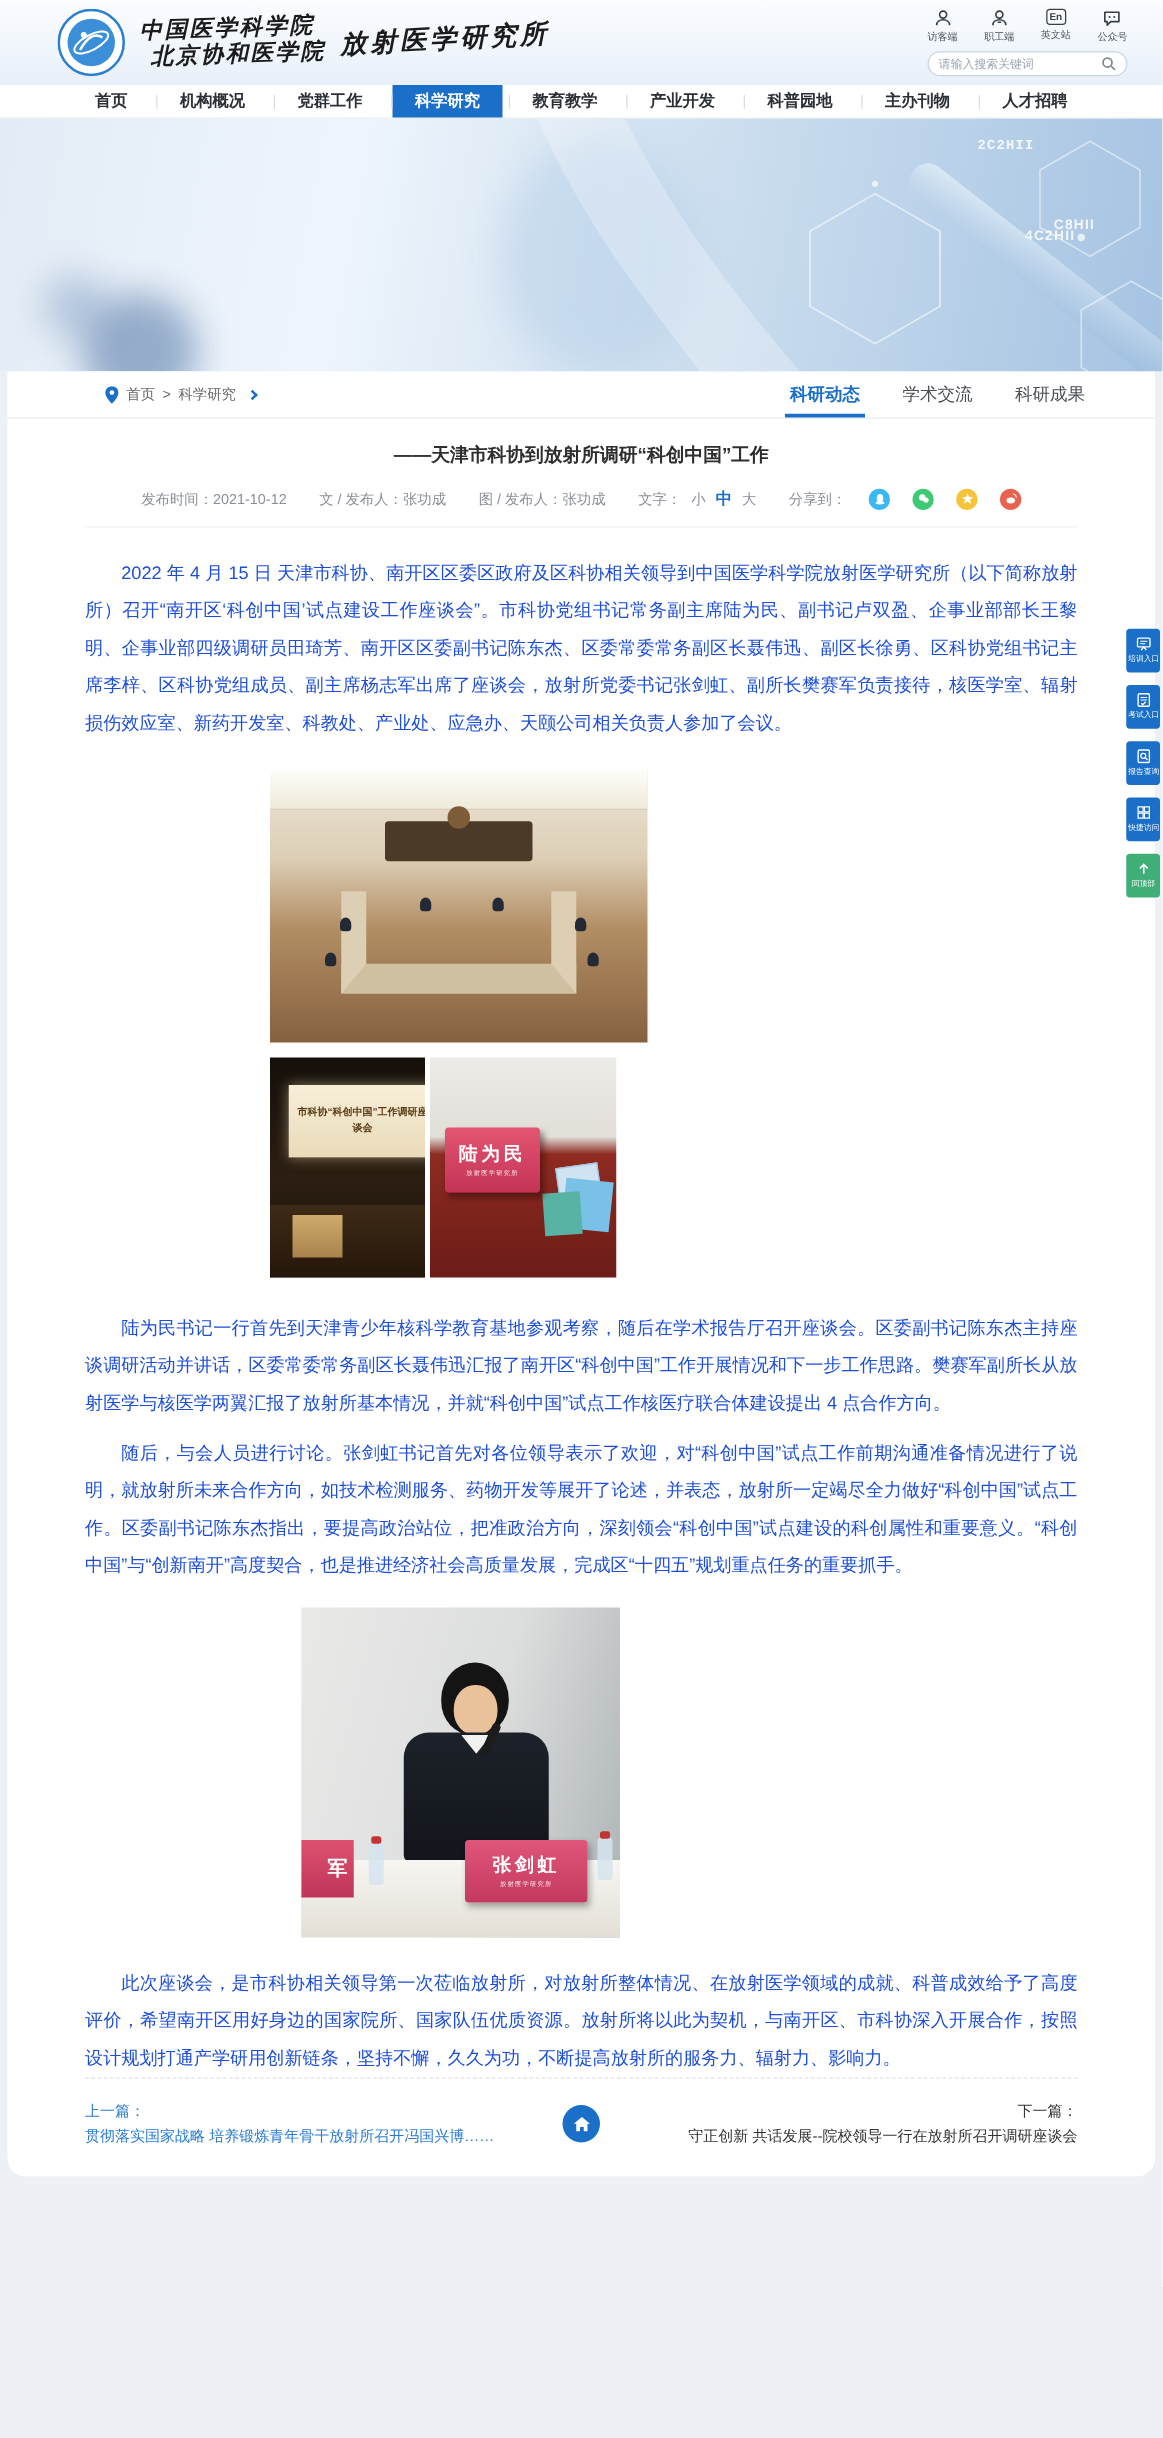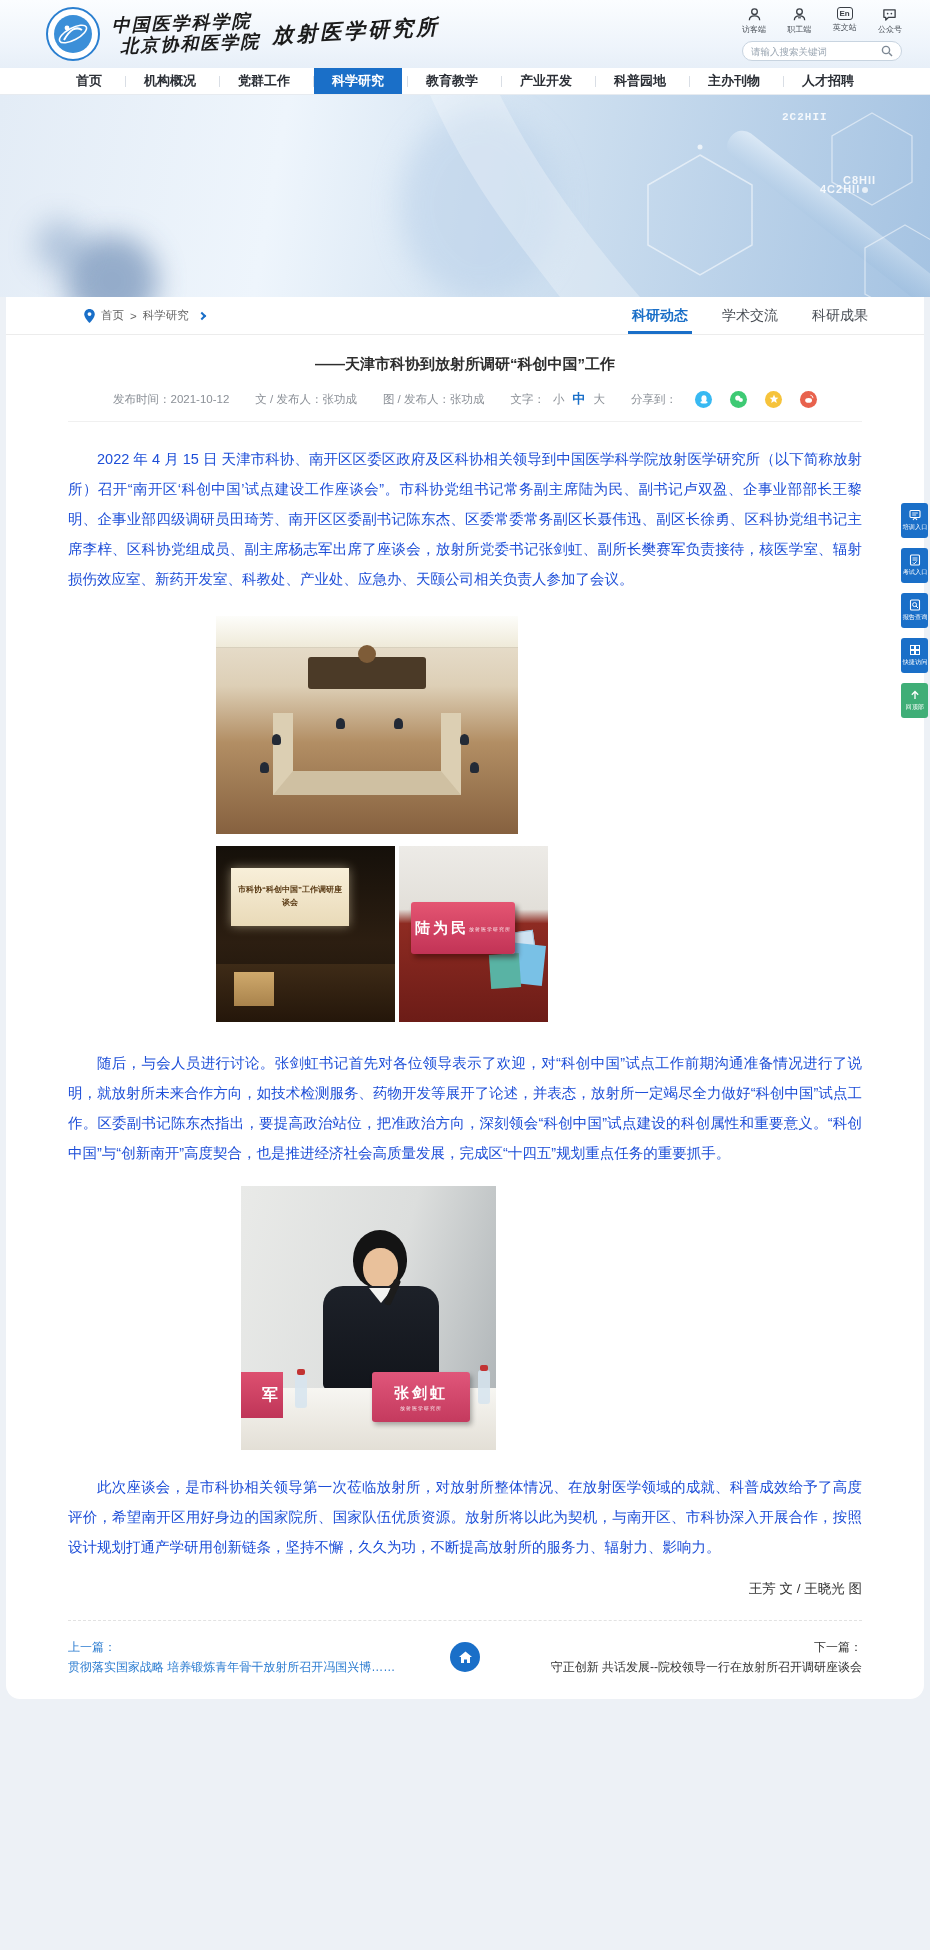--- a/index.html
+++ b/index.html
@@ -65,28 +65,28 @@
   .article p.body + p.body { margin-top:10px; }
   .photo { position:relative; overflow:hidden; }
   .photo1 { width:302px; height:218px; margin:22px 0 0 148px; background:linear-gradient(180deg,#ece5d7 0%,#ddcfb6 32%,#b28e64 58%,#86613f 100%); }
   .p1-ceiling { height:32px; background:linear-gradient(#fdfdfa,#efead9); border-bottom:1px solid #d8d0bd; }
   .p1-crest { width:118px; height:32px; background:#4b3a27; margin:9px auto 0; border-radius:3px; position:relative; }
   .p1-crest::before { content:""; position:absolute; left:50%; top:-12px; width:18px; height:18px; margin-left:-9px; border-radius:50%; background:#7e5c38; }
   .p1-u { width:188px; height:82px; margin:24px auto 0; border-left:20px solid #dccfb3; border-right:20px solid #dccfb3; border-bottom:24px solid #cfc0a2; }
   .pp { position:absolute; width:9px; height:11px; border-radius:50% 50% 30% 30%; background:#232a36; }
 
   .photo-pair { display:flex; gap:4px; margin:12px 0 26px 148px; }
-  .photo2 { width:179px; height:176px; background:linear-gradient(180deg,#15100a 0%,#2c1e11 55%,#1a1209 100%); }
+  .photo2 { width:124px; height:176px; background:linear-gradient(180deg,#15100a 0%,#2c1e11 55%,#1a1209 100%); }
   .p2-screen { position:absolute; left:15px; top:22px; width:118px; height:58px; background:linear-gradient(#f8efd9,#e9dab8); display:flex; align-items:center; justify-content:center; padding:5px; box-shadow:0 0 10px rgba(255,240,200,.45); }
   .p2-screen span { font-size:8px; color:#5a3b15; font-weight:bold; text-align:center; line-height:1.6; }
   .p2-podium { position:absolute; left:18px; bottom:16px; width:40px; height:34px; background:linear-gradient(#cfa96c,#a9834c); }
   .p2-wood { position:absolute; left:0; bottom:0; width:100%; height:58px; background:linear-gradient(#3e2b17,#24160a); }
 
   .photo3 { width:149px; height:176px; background:linear-gradient(180deg,#edebe7 0%,#e2dfd9 36%,#8e2b22 44%,#6c1c17 100%); }
-  .p3-tent { position:absolute; left:12px; top:56px; width:104px; height:52px; border-radius:3px; background:linear-gradient(#e45572,#c23356); box-shadow:3px 4px 5px rgba(40,5,5,.45); display:flex; flex-direction:row; align-items:center; justify-content:center; }
+  .p3-tent { position:absolute; left:12px; top:56px; width:76px; height:52px; border-radius:3px; background:linear-gradient(#e45572,#c23356); box-shadow:3px 4px 5px rgba(40,5,5,.45); display:flex; flex-direction:column; align-items:center; justify-content:center; }
   .p3-tent .nm { color:#fff; font-weight:bold; font-size:15px; letter-spacing:3px; }
   .p3-tent .sub { color:rgba(255,255,255,.9); font-size:5px; margin-top:2px; letter-spacing:1px; }
   .p3-bk1 { position:absolute; right:12px; top:86px; width:34px; height:44px; background:#cfe3f2; transform:rotate(-8deg); border:1px solid #9fc4dd; }
   .p3-bk2 { position:absolute; right:4px; top:98px; width:38px; height:40px; background:#79c1e6; transform:rotate(6deg); }
   .p3-bk3 { position:absolute; right:28px; top:108px; width:30px; height:34px; background:#59b3a4; transform:rotate(-4deg); }
 
   .photo4 { width:255px; height:264px; margin:18px 0 0 173px; background:linear-gradient(105deg,#e9eae8 0%,#dcdedd 55%,#acb2b5 100%); }
   .p4-hair { position:absolute; left:112px; top:44px; width:54px; height:58px; background:#141414; border-radius:50% 50% 46% 46%; }
   .p4-face { position:absolute; left:122px; top:62px; width:35px; height:40px; background:#e9c19b; border-radius:48%; }
   .p4-body { position:absolute; left:82px; top:100px; width:116px; height:104px; background:linear-gradient(#1d2129,#12151b); border-radius:20px 20px 6px 6px; }
@@ -309,41 +309,41 @@
           <div class="p3-bk1"></div>
           <div class="p3-bk2"></div>
           <div class="p3-bk3"></div>
           <div class="p3-tent">
             <span class="nm">陆为民</span>
             <span class="sub">放射医学研究所</span>
           </div>
         </div>
       </div>
 
+      <p class="body">陆为民书记一行首先到天津青少年核科学教育基地参观考察，随后在学术报告厅召开座谈会。区委副书记陈东杰主持座谈调研活动并讲话，区委常委常务副区长聂伟迅汇报了南开区“科创中国”工作开展情况和下一步工作思路。樊赛军副所长从放射医学与核医学两翼汇报了放射所基本情况，并就“科创中国”试点工作核医疗联合体建设提出 4 点合作方向。</p>
       <p class="body">随后，与会人员进行讨论。张剑虹书记首先对各位领导表示了欢迎，对“科创中国”试点工作前期沟通准备情况进行了说明，就放射所未来合作方向，如技术检测服务、药物开发等展开了论述，并表态，放射所一定竭尽全力做好“科创中国”试点工作。区委副书记陈东杰指出，要提高政治站位，把准政治方向，深刻领会“科创中国”试点建设的科创属性和重要意义。“科创中国”与“创新南开”高度契合，也是推进经济社会高质量发展，完成区“十四五”规划重点任务的重要抓手。</p>
 
       <div class="photo photo4">
         <div class="p4-hair"></div>
         <div class="p4-face"></div>
         <div class="p4-body"></div>
         <div class="p4-collar"></div>
         <div class="p4-mic"></div>
         <div class="p4-table"></div>
         <div class="p4-bottle bt1"></div>
         <div class="p4-bottle bt2"></div>
         <div class="p4-cardL">军</div>
         <div class="p4-cardR">
           <span class="nm">张剑虹</span>
           <span class="sub">放射医学研究所</span>
         </div>
       </div>
 
       <p class="body">此次座谈会，是市科协相关领导第一次莅临放射所，对放射所整体情况、在放射医学领域的成就、科普成效给予了高度评价，希望南开区用好身边的国家院所、国家队伍优质资源。放射所将以此为契机，与南开区、市科协深入开展合作，按照设计规划打通产学研用创新链条，坚持不懈，久久为功，不断提高放射所的服务力、辐射力、影响力。</p>
 
-      <div class="byline">王芳 文 / 王晓光 图</div>
 
       <div class="pager">
         <div class="pg-col pg-prev">
           <div>上一篇：</div>
           <div class="pg-title">贯彻落实国家战略 培养锻炼青年骨干放射所召开冯国兴博……</div>
         </div>
         <div class="pg-home">
           <svg width="15" height="15" viewBox="0 0 15 15">
               <path d="M7.5 1.5 L14 7 H12 V13 H9 V9.5 H6 V13 H3 V7 H1 Z" fill="#ffffff"></path>
             </svg>

